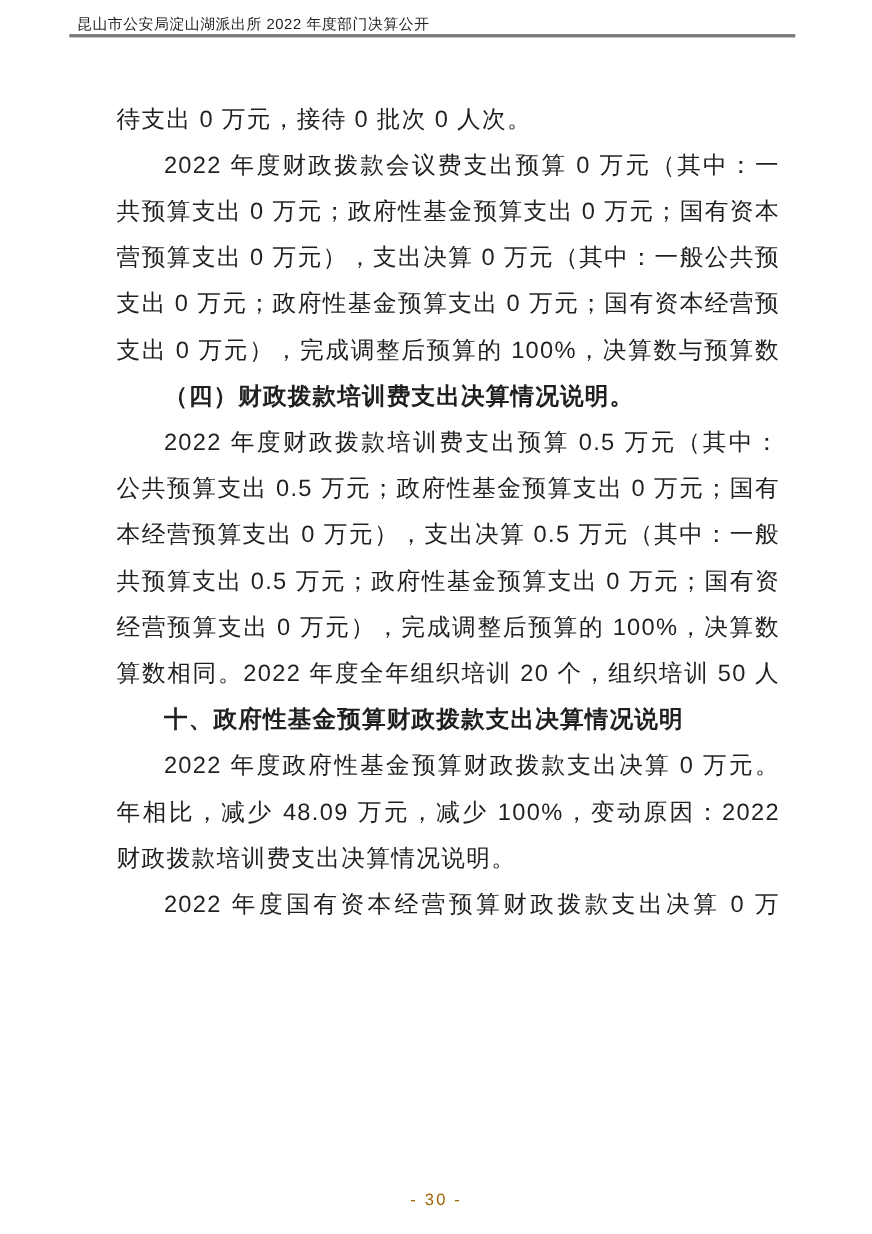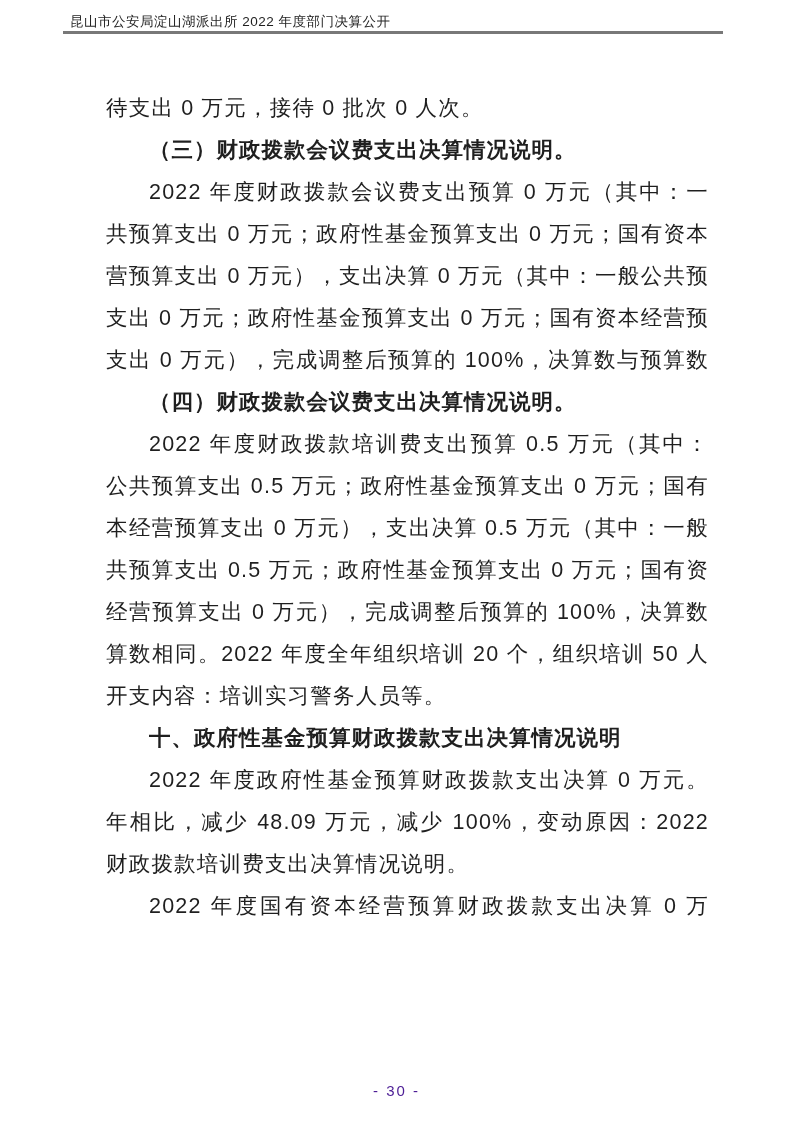--- a/index.html
+++ b/index.html
@@ -59,49 +59,47 @@
     text-align-last: justify;
   }
   .page-num {
     position: absolute;
     left: 0;
     right: 0;
     top: 1082px;
     text-align: center;
     font-size: 15px;
     letter-spacing: 2px;
-    color: #4c1d95;
+    color: #a16207;
   }
 </style>
 </head>
 <body>
 
 <div class="page" style="--text-color: #1f1f1f; --rule-color: #787878; --page-bg: #ffffff;">
 
   <div>
     <span class="header-title">昆山市公安局淀山湖派出所 2022 年度部门决算公开</span>
     <div class="header-rule"></div>
   </div>
 
   <div class="doc-body">
       <div class="line">待支出 0 万元，接待 0 批次 0 人次。</div>
-      <div class="line heading indent">（三）财政拨款会议费支出决算情况说明。</div>
       <div class="line indent justify">2022 年度财政拨款会议费支出预算 0 万元（其中：一般公</div>
       <div class="line justify">共预算支出 0 万元；政府性基金预算支出 0 万元；国有资本经</div>
       <div class="line justify">营预算支出 0 万元），支出决算 0 万元（其中：一般公共预算</div>
       <div class="line justify">支出 0 万元；政府性基金预算支出 0 万元；国有资本经营预算</div>
       <div class="line justify">支出 0 万元），完成调整后预算的 100%，决算数与预算数相</div>
-      <div class="line heading indent">（四）财政拨款会议费支出决算情况说明。</div>
+      <div class="line heading indent">（四）财政拨款培训费支出决算情况说明。</div>
       <div class="line indent justify">2022 年度财政拨款培训费支出预算 0.5 万元（其中：一般</div>
       <div class="line justify">公共预算支出 0.5 万元；政府性基金预算支出 0 万元；国有资</div>
       <div class="line justify">本经营预算支出 0 万元），支出决算 0.5 万元（其中：一般公</div>
       <div class="line justify">共预算支出 0.5 万元；政府性基金预算支出 0 万元；国有资本</div>
       <div class="line justify">经营预算支出 0 万元），完成调整后预算的 100%，决算数与预</div>
       <div class="line justify">算数相同。2022 年度全年组织培训 20 个，组织培训 50 人次，</div>
-      <div class="line">开支内容：培训实习警务人员等。</div>
       <div class="line heading indent">十、政府性基金预算财政拨款支出决算情况说明</div>
       <div class="line indent justify">2022 年度政府性基金预算财政拨款支出决算 0 万元。与上</div>
       <div class="line justify">年相比，减少 48.09 万元，减少 100%，变动原因：2022 年未安</div>
       <div class="line">财政拨款培训费支出决算情况说明。</div>
       <div class="line indent justify">2022 年度国有资本经营预算财政拨款支出决算 0 万元。与</div>
     </div>
 
   <div class="page-num">- 30 -</div>
 
 </div>

